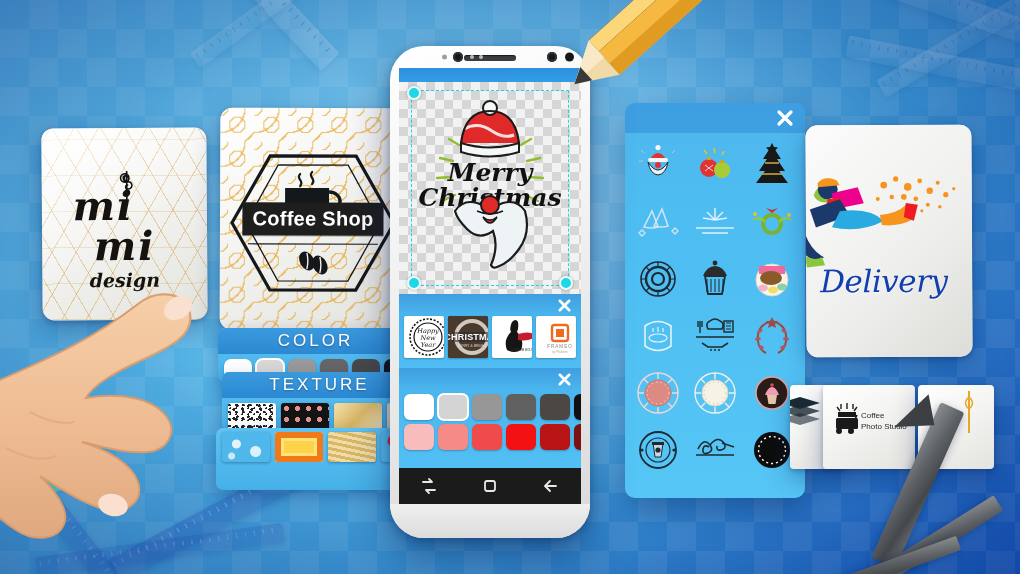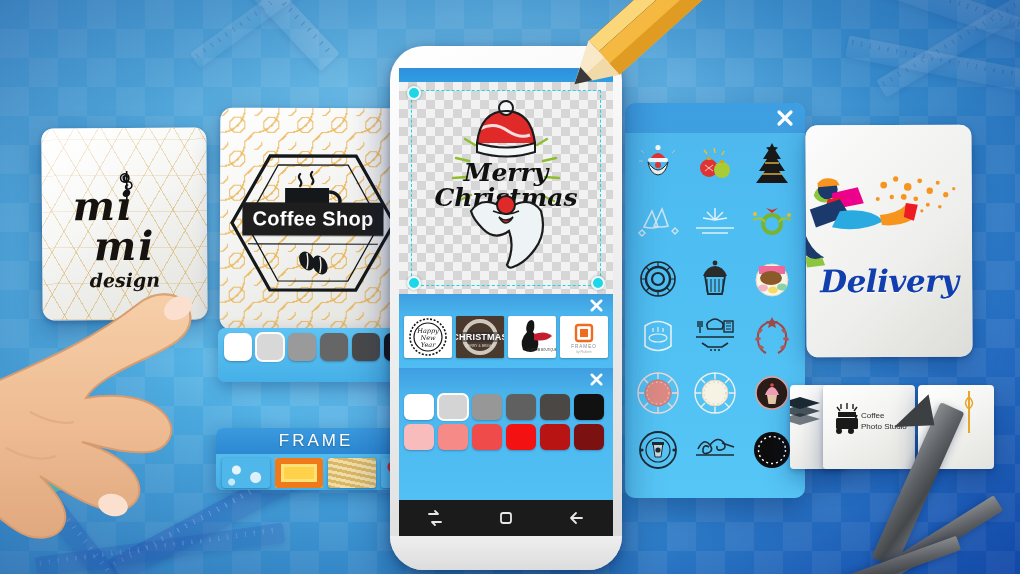--- a/index.html
+++ b/index.html
@@ -68,21 +68,21 @@
   .hexbadge{position:absolute;left:50%;top:52%;transform:translate(-50%,-50%);}
   .coffee-label{position:absolute;left:50%;top:50%;transform:translate(-50%,-50%);
     background:#1e1e1e;color:#fff;font-weight:700;font-size:20px;letter-spacing:.3px;
     padding:5px 10px;white-space:nowrap;font-family:"Liberation Sans",sans-serif;
     box-shadow:0 1px 0 rgba(0,0,0,.3);}
 
   
   #card-delivery{left:806px;top:125px;width:166px;height:232px;transform:rotate(-0.3deg);}
   .deliv-bg{position:absolute;inset:0;background:linear-gradient(135deg,#fcfcfc,#eeeeec 60%,#dcdcd8);}
   .deliv-word{position:absolute;left:14px;bottom:58px;font-family:"DejaVu Serif",serif;
-    font-style:italic;font-weight:700;font-size:31px;color:#123fae;letter-spacing:-.5px;
+    font-style:italic;font-weight:400;font-size:31px;color:#123fae;letter-spacing:-.5px;
     text-shadow:0 1px 0 rgba(255,255,255,.8);}
 
   
   #card-flash{left:823px;top:385px;width:92px;height:84px;border-radius:4px;}
   .flash-txt{position:absolute;left:38px;top:26px;font-size:8px;color:#2a2a2a;line-height:1.35;
     font-family:"Liberation Sans",sans-serif;}
   #card-partial-left{left:790px;top:385px;width:56px;height:84px;border-radius:4px;}
   .pl-txt{position:absolute;right:4px;bottom:16px;font-size:9px;font-weight:700;color:#1b1b1b;}
   #card-la{left:918px;top:385px;width:76px;height:84px;border-radius:4px;}
   .la-txt{position:absolute;left:9px;top:44px;font-size:14px;font-weight:700;color:#d79a0a;
@@ -119,21 +119,21 @@
 
   
   #panel-color{left:218px;top:328px;width:195px;height:54px;}
   #panel-texture{left:222px;top:372px;width:195px;height:58px;}
   #panel-frame{left:216px;top:428px;width:200px;height:62px;}
 
   
   #phone{position:absolute;left:390px;top:46px;width:200px;height:492px;
     border-radius:34px;background:linear-gradient(160deg,#ffffff 0%,#f2f2f2 40%,#d9d9d9 100%);
     box-shadow:0 18px 40px rgba(0,25,80,.45),0 3px 10px rgba(0,20,60,.3);
-    padding:16px;overflow:hidden;}
+    padding:0;overflow:hidden;}
   .phone-bezel-top{height:22px;position:relative;}
   .earpiece{position:absolute;left:50%;top:9px;transform:translateX(-50%);
     width:52px;height:6px;border-radius:3px;background:#3a3d40;
     box-shadow:inset 0 1px 1px rgba(0,0,0,.6);}
   .sensor{position:absolute;top:50%;transform:translateY(-50%);border-radius:50%;}
   .screen{position:absolute;left:9px;right:9px;top:22px;bottom:34px;overflow:hidden;
     background:#2f9fe0;}
   .status-strip{height:14px;background:linear-gradient(180deg,#2f8fdd,#2f9ee3);}
   .canvas{position:absolute;left:0;right:0;top:14px;height:212px;
     background-image:
@@ -261,40 +261,55 @@
       </div>
     </div>
     <div class="font-row r1">Sample text</div>
     <div class="font-row r2">Sample text</div>
     <div class="font-row r3">Sample text</div>
     <div class="font-row r4">Sample text</div>
     <div class="font-row r5">Sample text</div>
   </div>
 
   <div class="panel" id="panel-color">
+    <div class="panel-head">
+      <span class="ttl">COLOR</span>
+      <svg class="xbtn" viewBox="0 0 16 16">
+        <path class="xwhite" d="M4 3 L10 8 L4 13" fill="none"></path>
+          <path class="xwhite" d="M9 3 L14 8 L9 13" fill="none"></path>
+      </svg>
+    </div>
     <div class="swatch-row">
       <div class="sw" style="background:#ffffff"></div>
       <div class="sw sel" style="background:#d8d8d8"></div>
       <div class="sw" style="background:#9a9a9a"></div>
       <div class="sw" style="background:#666666"></div>
       <div class="sw" style="background:#4a4a4a"></div>
       <div class="sw" style="background:#151515"></div>
     </div>
 
   </div>
 
-
-  <div class="panel" id="panel-frame">
+  <div class="panel" id="panel-texture">
     <div class="panel-head">
-      <span class="ttl">FRAME</span>
+      <span class="ttl">TEXTURE</span>
       <svg class="xbtn" viewBox="0 0 16 16">
         <path class="xwhite" d="M4 3 L10 8 L4 13" fill="none"></path>
           <path class="xwhite" d="M9 3 L14 8 L9 13" fill="none"></path>
       </svg>
     </div>
+    <div class="thumb-row">
+      <div class="th" style="background:#fff;background-image:radial-gradient(circle at 20% 30%,#222 0 1.2px,transparent 1.3px),radial-gradient(circle at 65% 70%,#222 0 1.4px,transparent 1.5px),radial-gradient(circle at 40% 85%,#222 0 1px,transparent 1.1px),radial-gradient(circle at 85% 25%,#222 0 1.3px,transparent 1.4px);background-size:7px 7px,9px 9px,6px 6px,11px 11px;"></div>
+      <div class="th" style="background:#141414;background-image:radial-gradient(circle,#e3938e 0 2.6px,transparent 2.8px);background-size:11px 11px;"></div>
+      <div class="th" style="background:linear-gradient(135deg,#f3e0b0,#d9b765 50%,#f6ecc8);"></div>
+      <div class="th" style="background:linear-gradient(135deg,#efe3cb,#d8c39a);"></div>
+    </div>
+  </div>
+
+  <div class="panel" id="panel-frame">
     <div class="thumb-row" style="padding-top:4px">
       <div class="th" style="background:#4fb7ea;background-image:radial-gradient(circle at 30% 40%,rgba(255,255,255,.85) 0 4px,transparent 5px),radial-gradient(circle at 70% 65%,rgba(255,255,255,.8) 0 5px,transparent 6px),radial-gradient(circle at 20% 80%,rgba(255,255,255,.7) 0 3px,transparent 4px);"></div>
       <div class="th" style="background:#ffd24a;box-shadow:inset 0 0 0 6px #f07a1a,inset 0 0 0 9px #ffe27a;"></div>
       <div class="th" style="background:#56bdf0;background-image:repeating-linear-gradient(12deg,#d9b765 0 3px,#efdca8 3px 6px);"></div>
       <div class="th" style="background:#56bdf0;background-image:radial-gradient(circle at 25% 30%,#d9232f 0 5px,transparent 6px),radial-gradient(circle at 70% 55%,#e8808c 0 5px,transparent 6px),radial-gradient(circle at 40% 80%,#c21f2b 0 4px,transparent 5px);"></div>
     </div>
   </div>
 
   <div id="panel-stickers">
     <div class="sticker-head">

